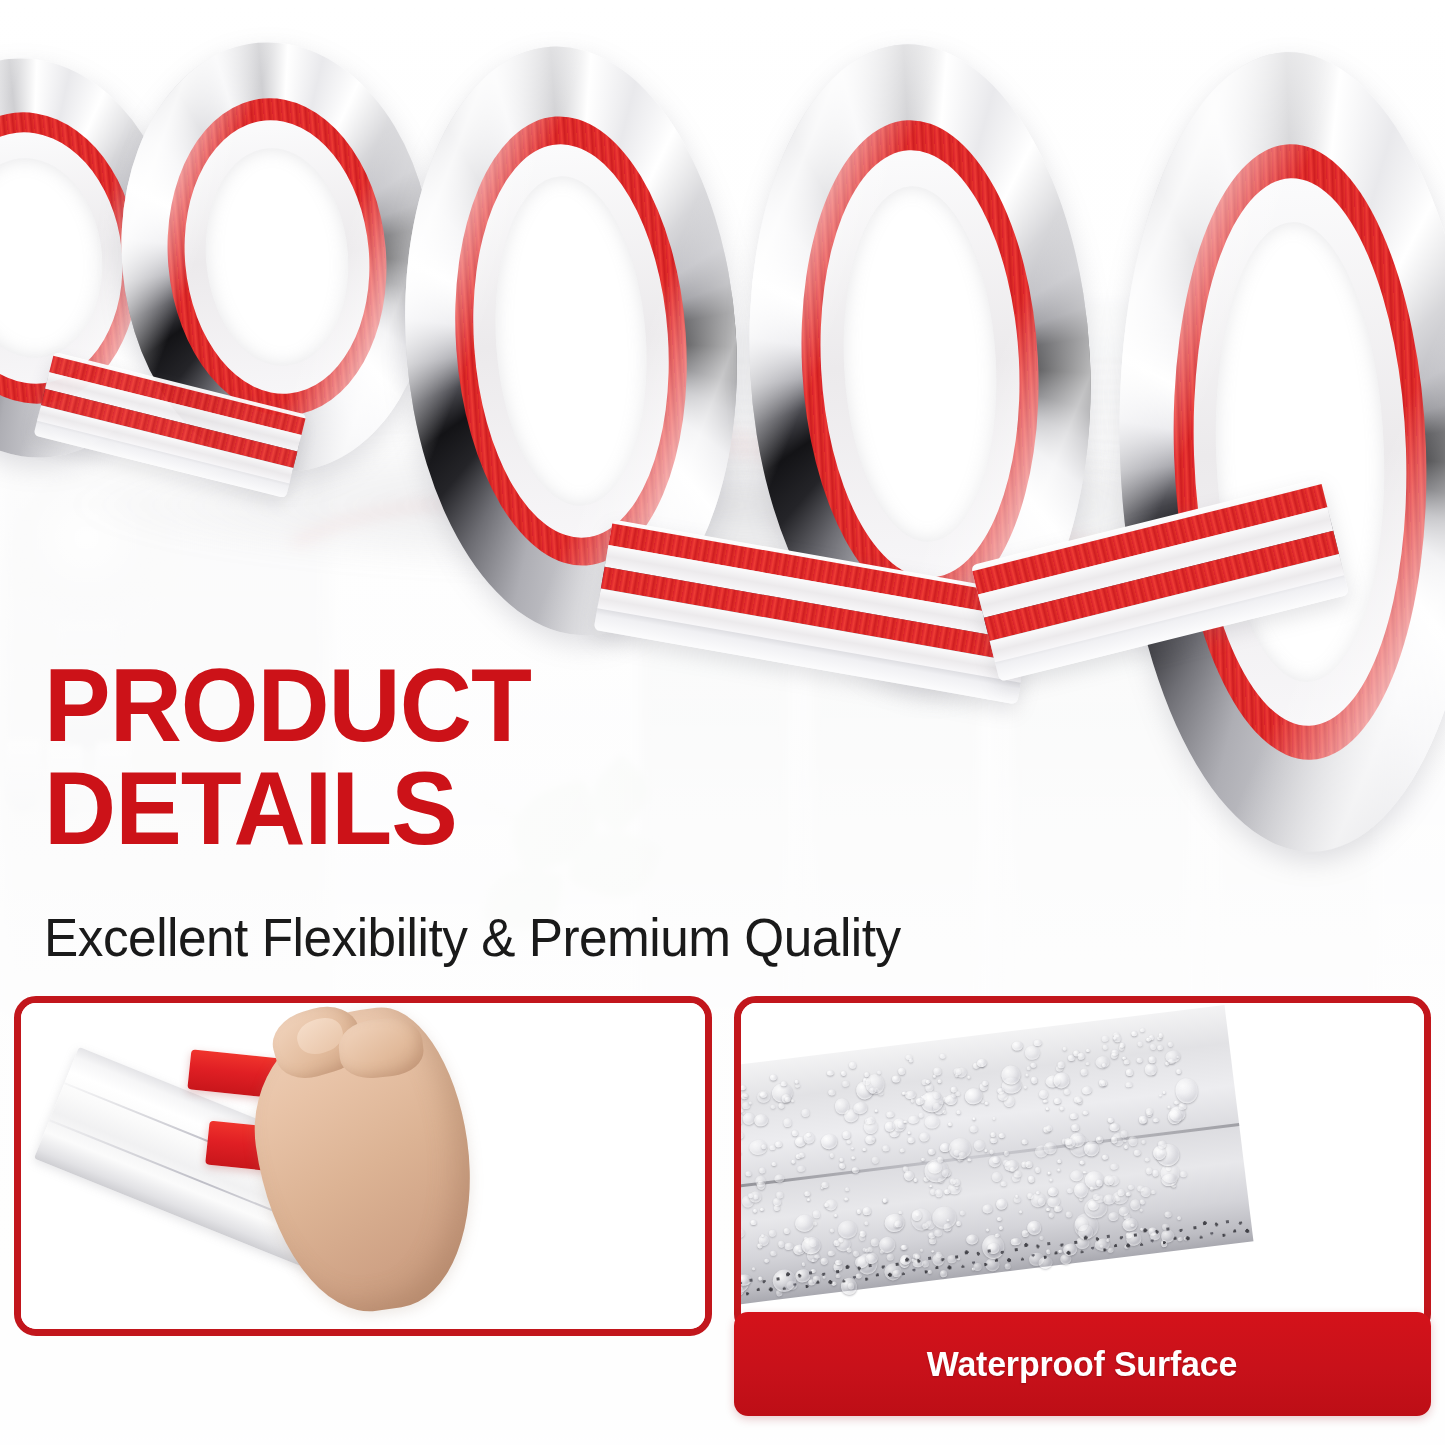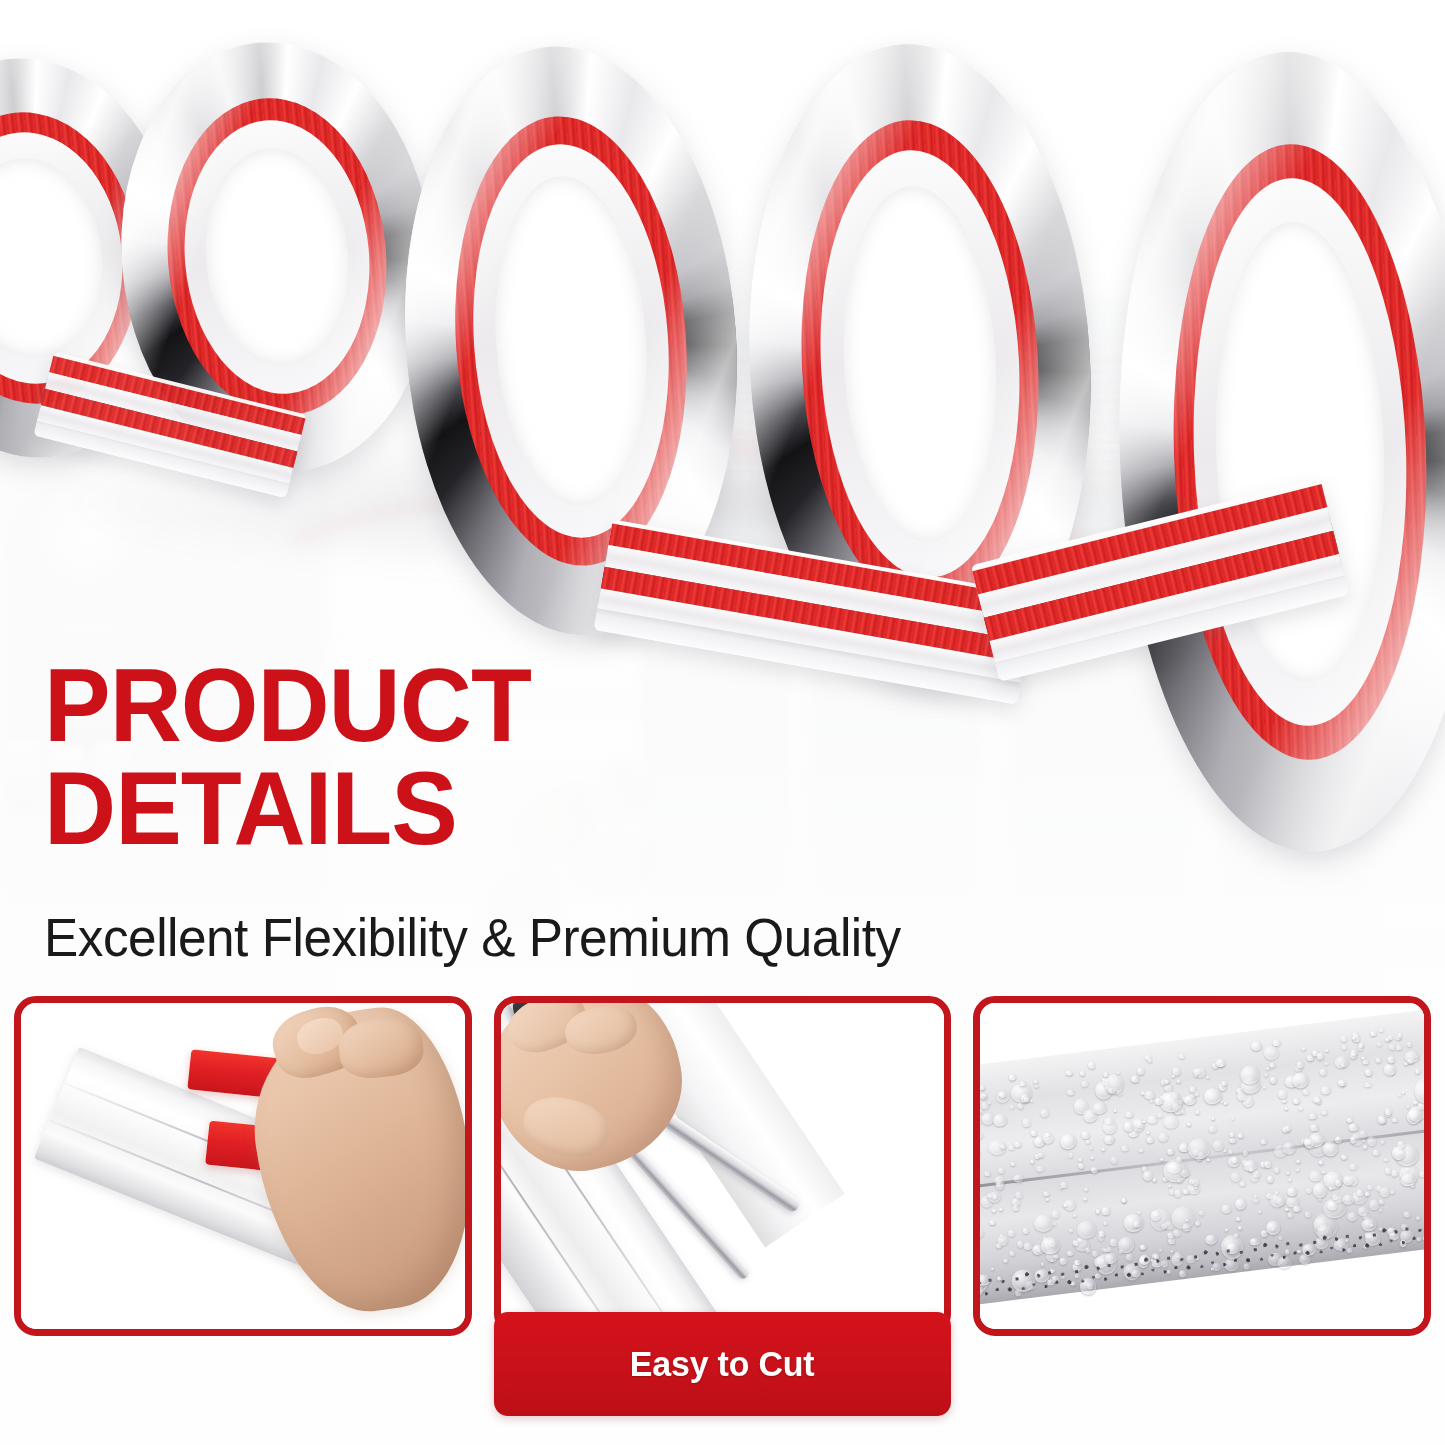--- a/index.html
+++ b/index.html
@@ -493,41 +493,20 @@
           <div class="p1-tab t1"></div>
           <div class="p1-tab t2"></div>
           <div class="p1-hand"></div>
           <div class="p1-finger f1"></div>
           <div class="p1-finger f2"></div>
           <div class="p1-thumbnail"></div>
         </div>
       </div>
     </div>
 
-    <div class="card">
-      <div class="card-frame">
-        <div class="photo">
-          <div class="p2-trim">
-            <div class="p2-edge" style="top:44px;"></div>
-            <div class="p2-edge" style="top:96px;"></div>
-          </div>
-          <div class="p2-trim2"></div>
-          <div class="p2-blade b1"></div>
-          <div class="p2-blade b2"></div>
-          <div class="p2-handle"></div>
-          <div class="p2-hand"></div>
-          <div class="p2-finger f1"></div>
-          <div class="p2-finger f2"></div>
-          <div class="p2-finger f3"></div>
-        </div>
-      </div>
-      <div class="caption">
-        <span>Easy to Cut</span>
-      </div>
-    </div>
 
     <div class="card">
       <div class="card-frame">
         <div class="photo">
           <div class="p3-band">
             <div class="p3-seam"></div>
             <div class="drops" id="drop-field">
                 <div class="drop" style="width: 9.7px; height: 9.9px; left: 427.7px; top: 119px; opacity: 0.6;"></div>
                 <div class="drop" style="width: 6.3px; height: 5px; left: 445.5px; top: 41.9px; opacity: 0.76;"></div>
                 <div class="drop" style="width: 3.2px; height: 2.9px; left: 102.1px; top: 141.4px; opacity: 0.96;"></div>
@@ -1049,16 +1028,19 @@
                 <div class="drop" style="width: 6.3px; height: 6.1px; left: 75.2px; top: 168.1px; opacity: 0.79;"></div>
                 <div class="drop" style="width: 5.8px; height: 4.7px; left: 71.3px; top: 84.1px; opacity: 0.6;"></div>
                 <div class="drop" style="width: 5.5px; height: 4.4px; left: 470.7px; top: 225px; opacity: 0.65;"></div>
                 <div class="drop" style="width: 6.7px; height: 6.9px; left: 323.6px; top: 145.7px; opacity: 0.98;"></div>
                 <div class="drop" style="width: 9.8px; height: 7.7px; left: 411.4px; top: 104px; opacity: 0.91;"></div>
               </div>
             <div class="p3-grit"></div>
           </div>
         </div>
       </div>
+      <div class="caption">
+        <span>Waterproof Surface</span>
+      </div>
     </div>
 
   </div>
 </div>
 
 </body></html>

